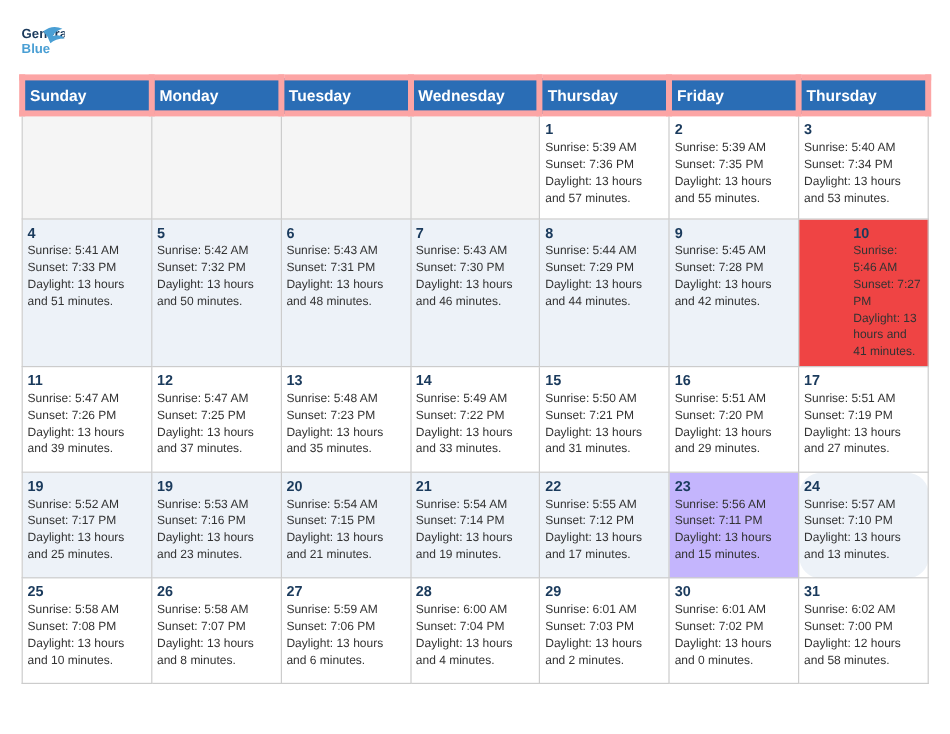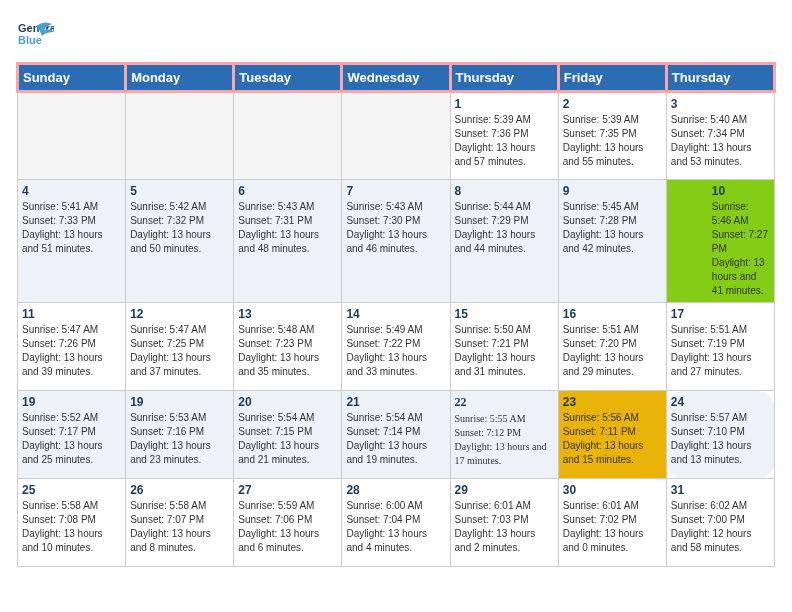--- a/index.html
+++ b/index.html
@@ -34,21 +34,21 @@
       border-collapse: collapse;
       table-layout: fixed;
     }
     .calendar th {
       background: #2a6db5;
       color: #fff;
       font-size: 13px;
       font-weight: bold;
       padding: 5px 4px;
       text-align: left;
-      border: 3px solid #fca5a5;
+      border: 5px solid #fca5a5;
     }
     .calendar td {
       border: 1px solid #ccc;
       vertical-align: top;
       padding: 4px;
       height: 88px;
       background: #fff;
       font-size: 10px;
       color: #222;
     }
@@ -184,21 +184,21 @@
           </div>
         </td>
         <td style="background: rgb(237, 242, 248);">
           <span class="day-num">9</span>
           <div class="day-info">
             <div>Sunrise: 5:45 AM</div>
             <div>Sunset: 7:28 PM</div>
             <div>Daylight: 13 hours and 42 minutes.</div>
           </div>
         </td>
-        <td style="background: #84cc16; padding-left: 45px;">
+        <td style="background: #ef4444; padding-left: 45px;">
           <span class="day-num">10</span>
           <div class="day-info">
             <div>Sunrise: 5:46 AM</div>
             <div>Sunset: 7:27 PM</div>
             <div>Daylight: 13 hours and 41 minutes.</div>
           </div>
         </td>
       </tr>
       <tr>
         <td style="background: rgb(255, 255, 255); margin-top: 18px;">
@@ -284,29 +284,29 @@
           </div>
         </td>
         <td style="background: rgb(237, 242, 248);">
           <span class="day-num">21</span>
           <div class="day-info">
             <div>Sunrise: 5:54 AM</div>
             <div>Sunset: 7:14 PM</div>
             <div>Daylight: 13 hours and 19 minutes.</div>
           </div>
         </td>
-        <td style="background: rgb(237, 242, 248); font-family: Liberation Serif, serif;">
+        <td style="background: rgb(237, 242, 248);">
           <span class="day-num">22</span>
           <div class="day-info">
             <div>Sunrise: 5:55 AM</div>
             <div>Sunset: 7:12 PM</div>
             <div>Daylight: 13 hours and 17 minutes.</div>
           </div>
         </td>
-        <td style="background: #eab308;">
+        <td style="background: #c4b5fd;">
           <span class="day-num">23</span>
           <div class="day-info">
             <div>Sunrise: 5:56 AM</div>
             <div>Sunset: 7:11 PM</div>
             <div>Daylight: 13 hours and 15 minutes.</div>
           </div>
         </td>
         <td style="background: rgb(237, 242, 248); border-radius: 18px;">
           <span class="day-num">24</span>
           <div class="day-info">

